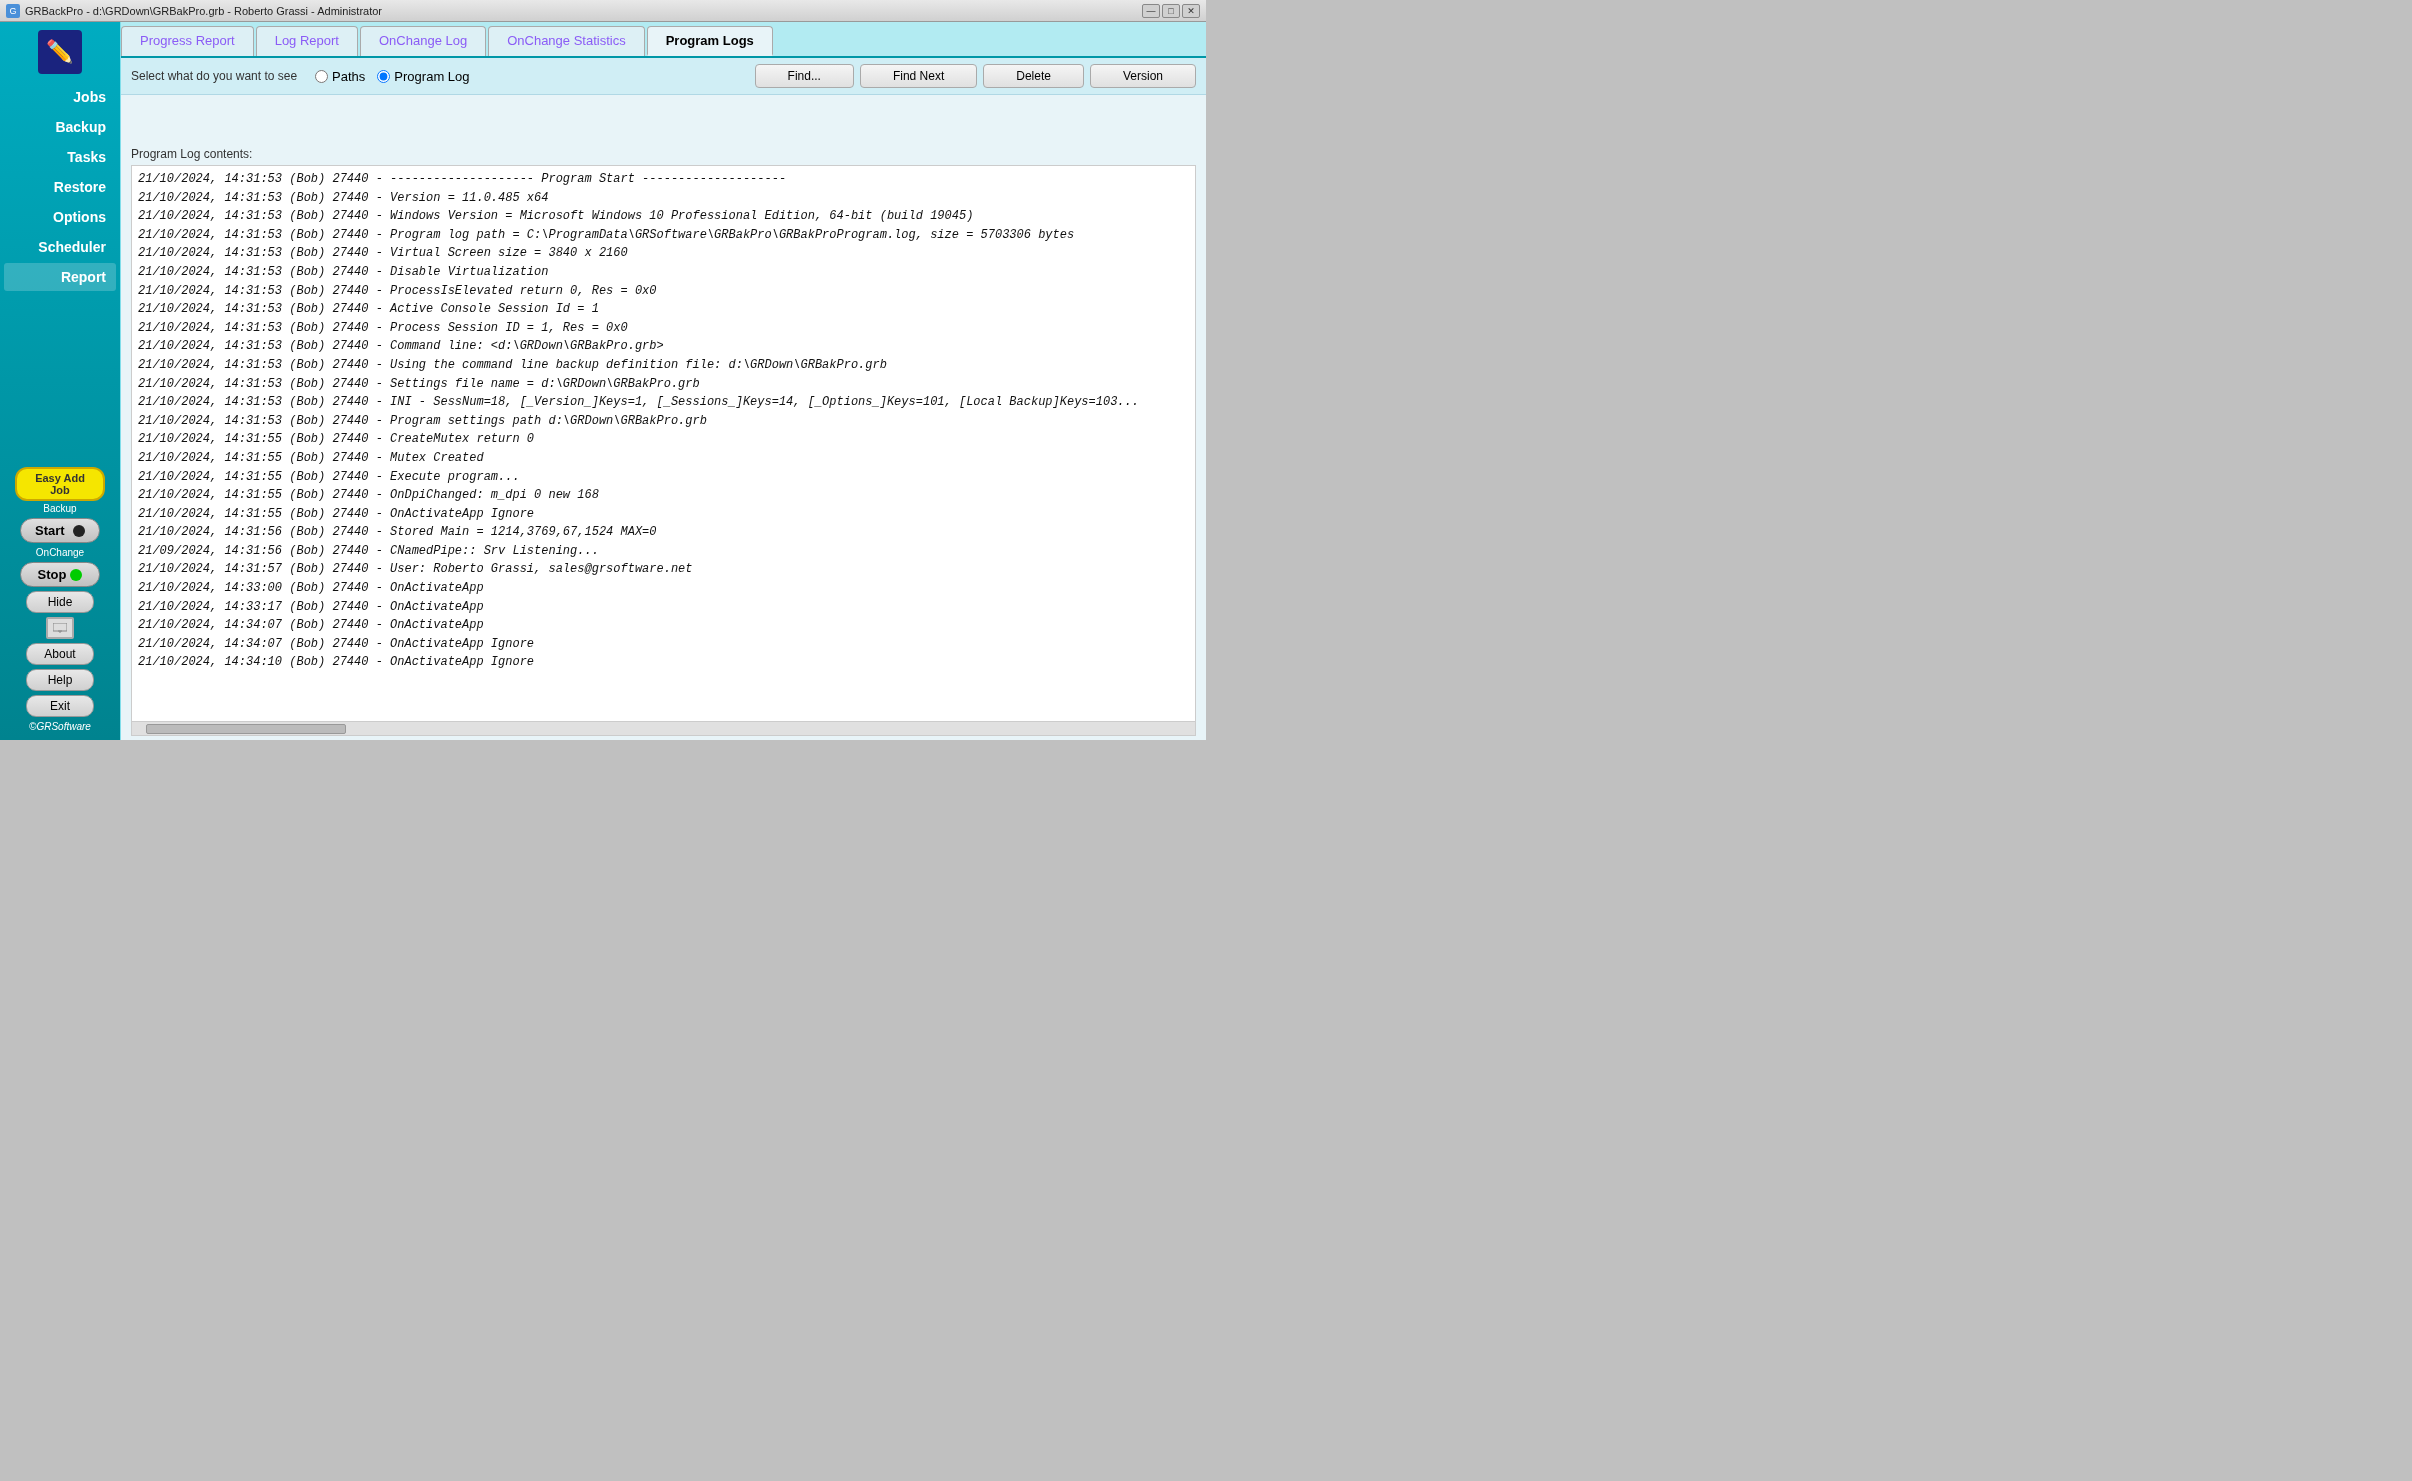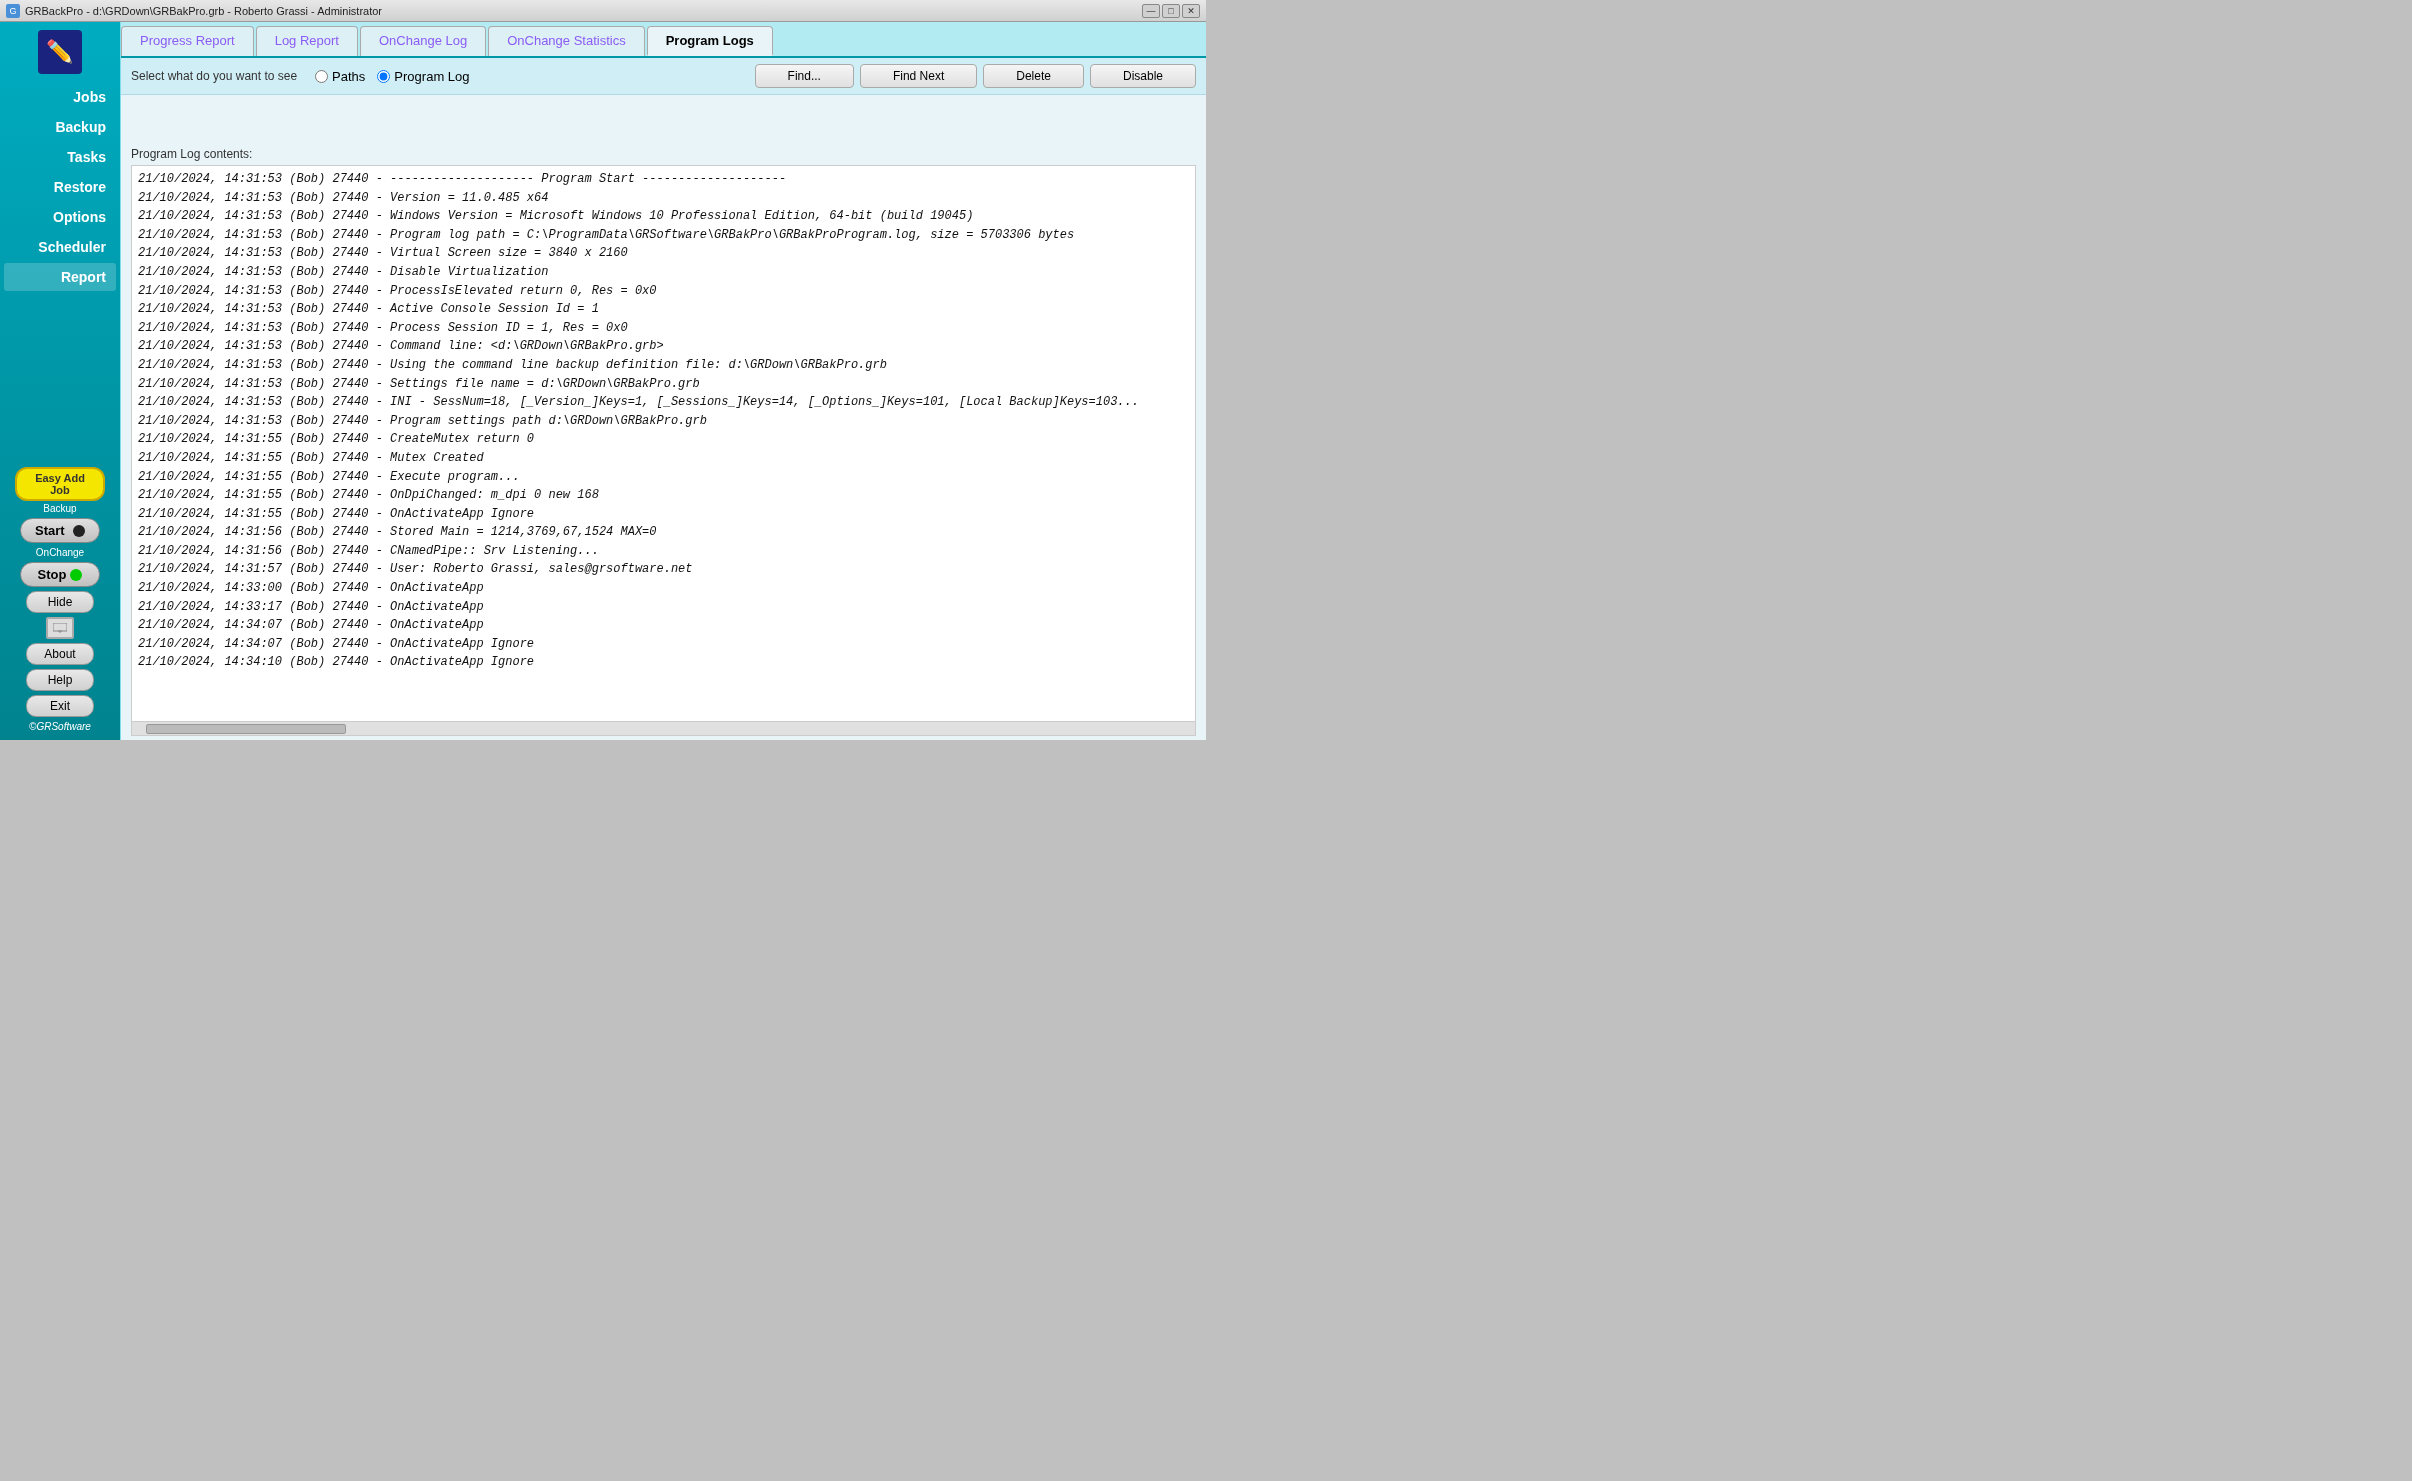--- a/index.html
+++ b/index.html
@@ -393,21 +393,21 @@
         </label>
         <label class="radio-item">
           <input type="radio" name="view_type" checked="" style="">
           <span>Program Log</span>
         </label>
       </div>
       <div class="toolbar-buttons">
         <button class="toolbar-btn">Find...</button>
         <button class="toolbar-btn">Find Next</button>
         <button class="toolbar-btn">Delete</button>
-        <button class="toolbar-btn">Disable</button>
+        <button class="toolbar-btn">Version</button>
       </div>
     </div>
 
     <div class="content-label">Program Log contents:</div>
 
     <div class="log-container">
       <div class="log-content" id="log-content">
           <div class="log-line">21/10/2024, 14:31:53 (Bob) 27440 - -------------------- Program Start --------------------</div>
           <div class="log-line">21/10/2024, 14:31:53 (Bob) 27440 - Version = 11.0.485 x64</div>
           <div class="log-line">21/10/2024, 14:31:53 (Bob) 27440 - Windows Version = Microsoft Windows 10 Professional Edition, 64-bit (build 19045)</div>
@@ -421,21 +421,21 @@
           <div class="log-line">21/10/2024, 14:31:53 (Bob) 27440 - Using the command line backup definition file: d:\GRDown\GRBakPro.grb</div>
           <div class="log-line">21/10/2024, 14:31:53 (Bob) 27440 - Settings file name = d:\GRDown\GRBakPro.grb</div>
           <div class="log-line">21/10/2024, 14:31:53 (Bob) 27440 - INI - SessNum=18, [_Version_]Keys=1, [_Sessions_]Keys=14, [_Options_]Keys=101, [Local Backup]Keys=103...</div>
           <div class="log-line">21/10/2024, 14:31:53 (Bob) 27440 - Program settings path d:\GRDown\GRBakPro.grb</div>
           <div class="log-line">21/10/2024, 14:31:55 (Bob) 27440 - CreateMutex return 0</div>
           <div class="log-line">21/10/2024, 14:31:55 (Bob) 27440 - Mutex Created</div>
           <div class="log-line">21/10/2024, 14:31:55 (Bob) 27440 - Execute program...</div>
           <div class="log-line">21/10/2024, 14:31:55 (Bob) 27440 - OnDpiChanged: m_dpi 0 new 168</div>
           <div class="log-line">21/10/2024, 14:31:55 (Bob) 27440 - OnActivateApp Ignore</div>
           <div class="log-line">21/10/2024, 14:31:56 (Bob) 27440 - Stored Main = 1214,3769,67,1524 MAX=0</div>
-          <div class="log-line">21/10/2024, 14:31:56 (Bob) 27440 - CNamedPipe:: Srv Listening...</div>
+          <div class="log-line">21/09/2024, 14:31:56 (Bob) 27440 - CNamedPipe:: Srv Listening...</div>
           <div class="log-line">21/10/2024, 14:31:57 (Bob) 27440 - User: Roberto Grassi, sales@grsoftware.net</div>
           <div class="log-line">21/10/2024, 14:33:00 (Bob) 27440 - OnActivateApp</div>
           <div class="log-line">21/10/2024, 14:33:17 (Bob) 27440 - OnActivateApp</div>
           <div class="log-line">21/10/2024, 14:34:07 (Bob) 27440 - OnActivateApp</div>
           <div class="log-line">21/10/2024, 14:34:07 (Bob) 27440 - OnActivateApp Ignore</div>
           <div class="log-line">21/10/2024, 14:34:10 (Bob) 27440 - OnActivateApp Ignore</div>
         </div>
       <div class="scrollbar-h">
         <div class="scrollbar-h-thumb"></div>
       </div>

